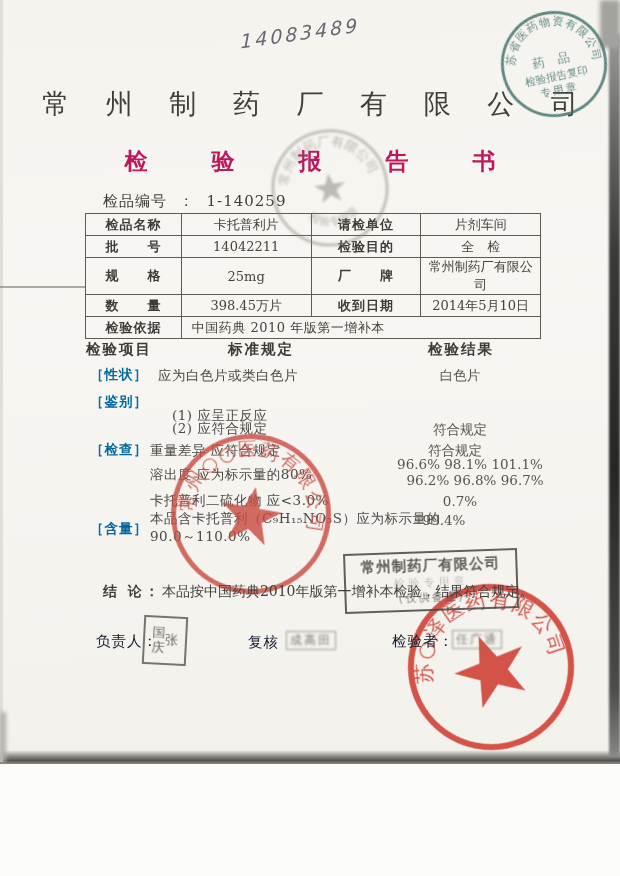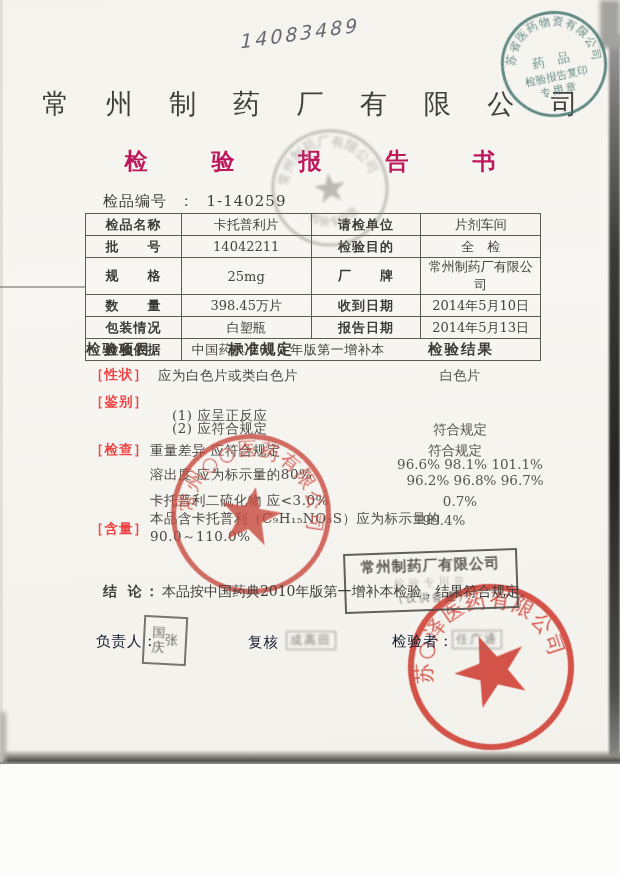--- a/index.html
+++ b/index.html
@@ -16,21 +16,21 @@
                  letter-spacing:14px;text-indent:14px;color:#3f3e3b;font-weight:500;}
   .report-title{left:0;top:146px;width:620px;text-align:center;font-size:23px;
                 letter-spacing:28px;text-indent:28px;color:#be185d;font-weight:600;}
   .sampleno{left:103px;top:192px;font-size:15px;color:#3f3e3a;letter-spacing:1px;}
   table.info{position:absolute;left:85px;top:213px;border-collapse:collapse;
              width:456px;font-size:13px;color:#44433f;}
   table.info td{border:1.4px solid #5d5b54;height:21px;padding:0 4px;text-align:center;}
   table.info td.lbl{font-weight:600;letter-spacing:1px;color:#3c3b37;}
   table.info td.basisv{text-align:left;padding-left:10px;letter-spacing:.5px;}
   .rh{font-weight:bold;font-size:14.5px;color:#3b3a36;letter-spacing:2px;}
-  .ri{font-size:13.5px;color:#ef4444;letter-spacing:1px;font-weight:600;}
+  .ri{font-size:13.5px;color:#0369a1;letter-spacing:1px;font-weight:600;}
   .rs{font-size:13.5px;color:#4a4945;letter-spacing:.5px;}
   .rr{font-size:13.5px;color:#55544e;text-align:center;width:150px;}
   .concl{left:103px;top:583px;font-size:14px;color:#3e3d39;z-index:6;}
   .concl b{letter-spacing:3px;}
   .sig{font-size:14.5px;color:#0f172a;z-index:6;letter-spacing:1px;}
   .seal-sq{left:143px;top:616px;width:40px;height:45px;border:2px solid #565550;
            transform:rotate(3deg);filter:blur(.7px);opacity:.8;z-index:7;
            display:flex;flex-direction:row-reverse;align-items:center;justify-content:center;}
   .seal-sq .col{display:flex;flex-direction:column;font-size:13px;color:#45443f;line-height:1.1;}
   .seal-sm{border:1px solid #7a786f;color:#55534c;font-size:12px;letter-spacing:2px;
@@ -98,26 +98,20 @@
       <td class="lbl">厂　　牌</td>
       <td>常州制药厂有限公司</td>
     </tr>
     <tr>
       <td class="lbl">数　　量</td>
       <td>398.45万片</td>
       <td class="lbl">收到日期</td>
       <td>2014年5月10日</td>
     </tr>
     <tr>
-      <td class="lbl">包装情况</td>
-      <td>白塑瓶</td>
-      <td class="lbl">报告日期</td>
-      <td>2014年5月13日</td>
-    </tr>
-    <tr>
       <td class="lbl">检验依据</td>
       <td class="basisv" colspan="3">中国药典 2010 年版第一增补本</td>
     </tr>
   </tbody>
     </table>
 
   <div class="abs rh" style="left:86px;top:340px;">检验项目</div>
   <div class="abs rh" style="left:228px;top:340px;">标准规定</div>
   <div class="abs rh" style="left:428px;top:340px;">检验结果</div>
 

